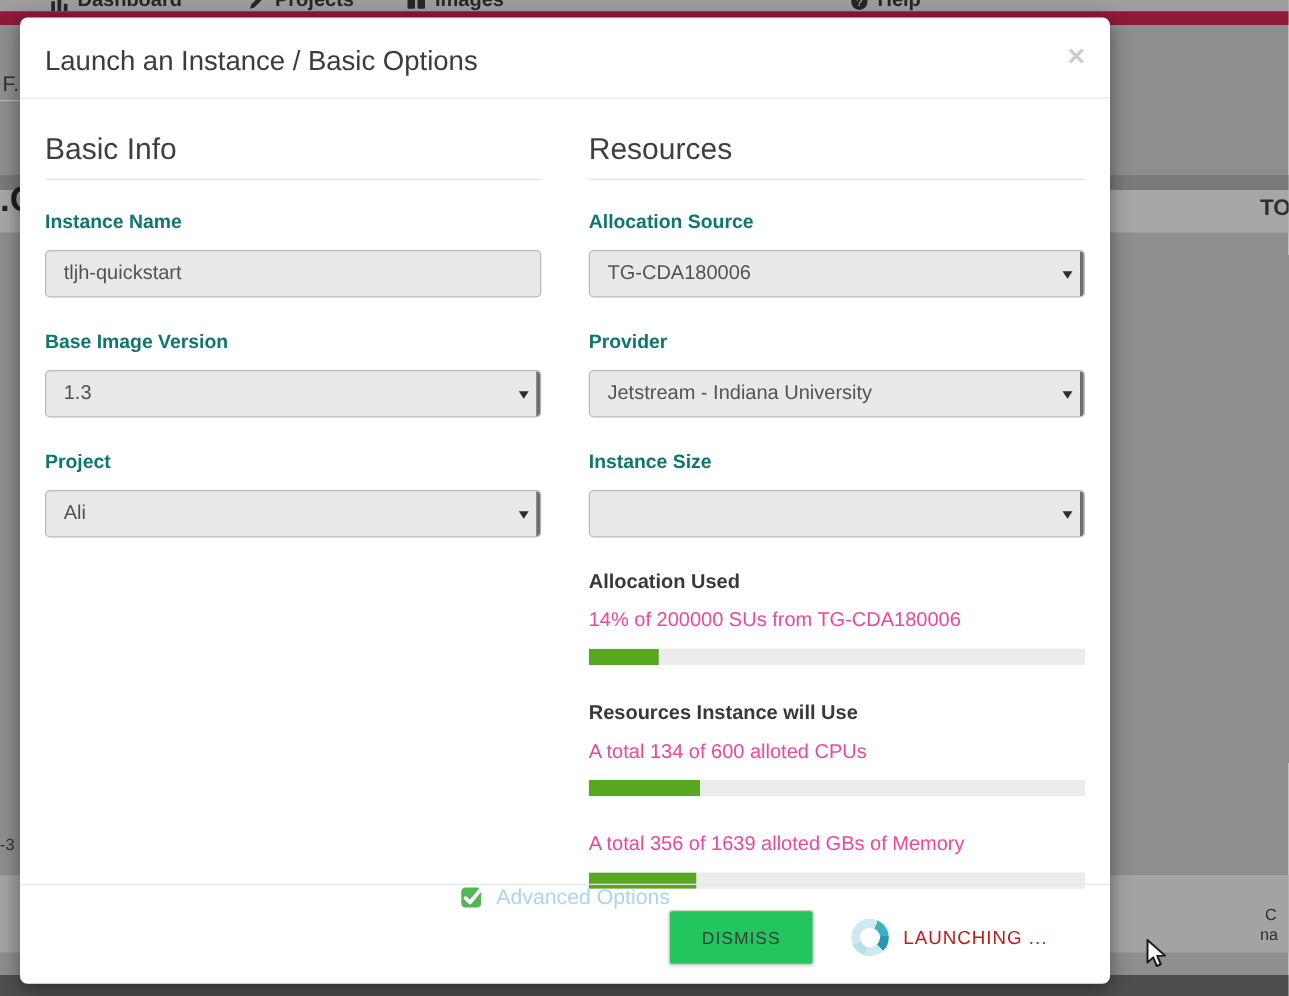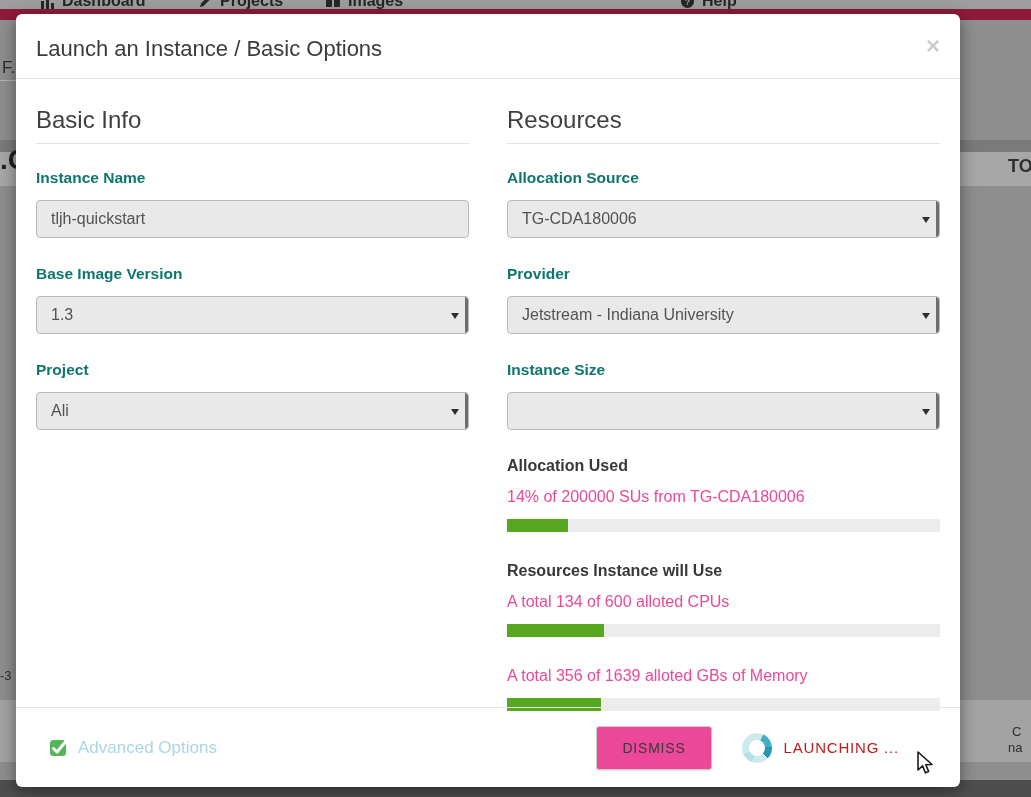--- a/index.html
+++ b/index.html
@@ -10,21 +10,21 @@
   .bd-nav { position:absolute; top:-10px; left:0; right:0; height:28px; background:#9d9d9d; z-index:1; }
   .bd-nav-item { position:absolute; top:2px; display:flex; align-items:center; gap:7px;
                  font-size:16px; font-weight:bold; color:#262626; }
   .bd-nav-item svg { display:block; }
   .bd-maroon { position:absolute; top:9px; left:0; right:0; height:11px; background:#8f1a38; z-index:1; }
   .bd-band { position:absolute; left:0; right:0; z-index:1; }
   .bd-frag { position:absolute; z-index:2; color:#2e2e2e; }
   .bd-line { position:absolute; height:1px; background:#b7b7b7; z-index:2; }
 
   
-  .modal { position:absolute; left:16px; top:14px; width:944px; height:773px; background:#ffffff;
+  .modal { position:absolute; left:16px; top:14px; width:872px; height:773px; background:#ffffff;
            border-radius:6px; box-shadow:0 4px 16px rgba(0,0,0,0.45); z-index:10; }
   .modal-header { position:relative; padding:22px 20px 16px 20px; border-bottom:1px solid #e7e7e7; }
   .modal-title { font-size:22px; color:#3b3b3b; font-weight:400; }
   .modal-close { position:absolute; right:20px; top:20px; font-size:24px; font-weight:bold;
                  color:#cccccc; line-height:24px; cursor:default; }
 
   .modal-body { display:flex; gap:38px; padding:16px 20px 0 20px; }
   .col { flex:1 1 0; min-width:0;margin-top:10px; }
   .sec-heading { font-size:24px; font-weight:400; color:#3f3f3f; line-height:30px;
                  padding-bottom:8px; border-bottom:1px solid #e3e3e3; margin-bottom:24px; }
@@ -38,24 +38,24 @@
                border-top:6px solid #2e2e2e; }
   .sel-edge { position:absolute; right:0; top:0; bottom:0; width:3px; background:#6e6e6e;
               border-radius:0 3px 3px 0; }
 
   .sub-heading { font-size:16px; font-weight:bold; color:#383838; line-height:20px; margin-bottom:11px; }
   .sub-text { font-size:16px; color:#ec4899; line-height:20px; margin-bottom:12px; }
   .progress { height:13px; background:#ececec; margin-bottom:29px; overflow:hidden; }
   .progress .fill { height:100%; background:#57a721; }
 
   .modal-footer { position:absolute; left:0; right:0; bottom:0; height:80px;
-                  border-top:1px solid #e7e7e7; display:flex; align-items:center; padding:0 33px; }
+                  border-top:1px solid #e7e7e7; display:flex; align-items:center; padding:0 22px;flex-direction:column; }
   .adv-opts { display:flex; align-items:center; gap:9px; font-size:17px; color:#a9d6e8; cursor:pointer; }
   .footer-right { margin-left:auto; display:flex; align-items:center; gap:30px; }
-  .btn-dismiss { background:#ec4899; border:1px solid #cccccc; border-radius:3px;
+  .btn-dismiss { background:#22c55e; border:1px solid #cccccc; border-radius:3px;
                  padding:13px 25px; font-size:14px; letter-spacing:0.8px; color:#3a3a3a;
                  font-family:"Liberation Sans", sans-serif; box-shadow:0 1px 2px rgba(0,0,0,0.12); cursor:pointer; }
   .launching { display:flex; align-items:center; gap:12px; font-size:15px; letter-spacing:0.8px;
                color:#b91c1c; margin-right:28px; cursor:pointer; }
   .spinner { position:relative; width:30px; height:30px; border-radius:50%;
              background:conic-gradient(#cdeaf0 0deg 25deg, #41afc3 25deg 85deg, #2697ad 85deg 135deg,
                         #cdeaf0 135deg 200deg, #b5dfe9 200deg 245deg, #cdeaf0 245deg 360deg); }
   .spinner .hole { position:absolute; left:7px; top:7px; width:16px; height:16px;
                    border-radius:50%; background:#ffffff; }
 

